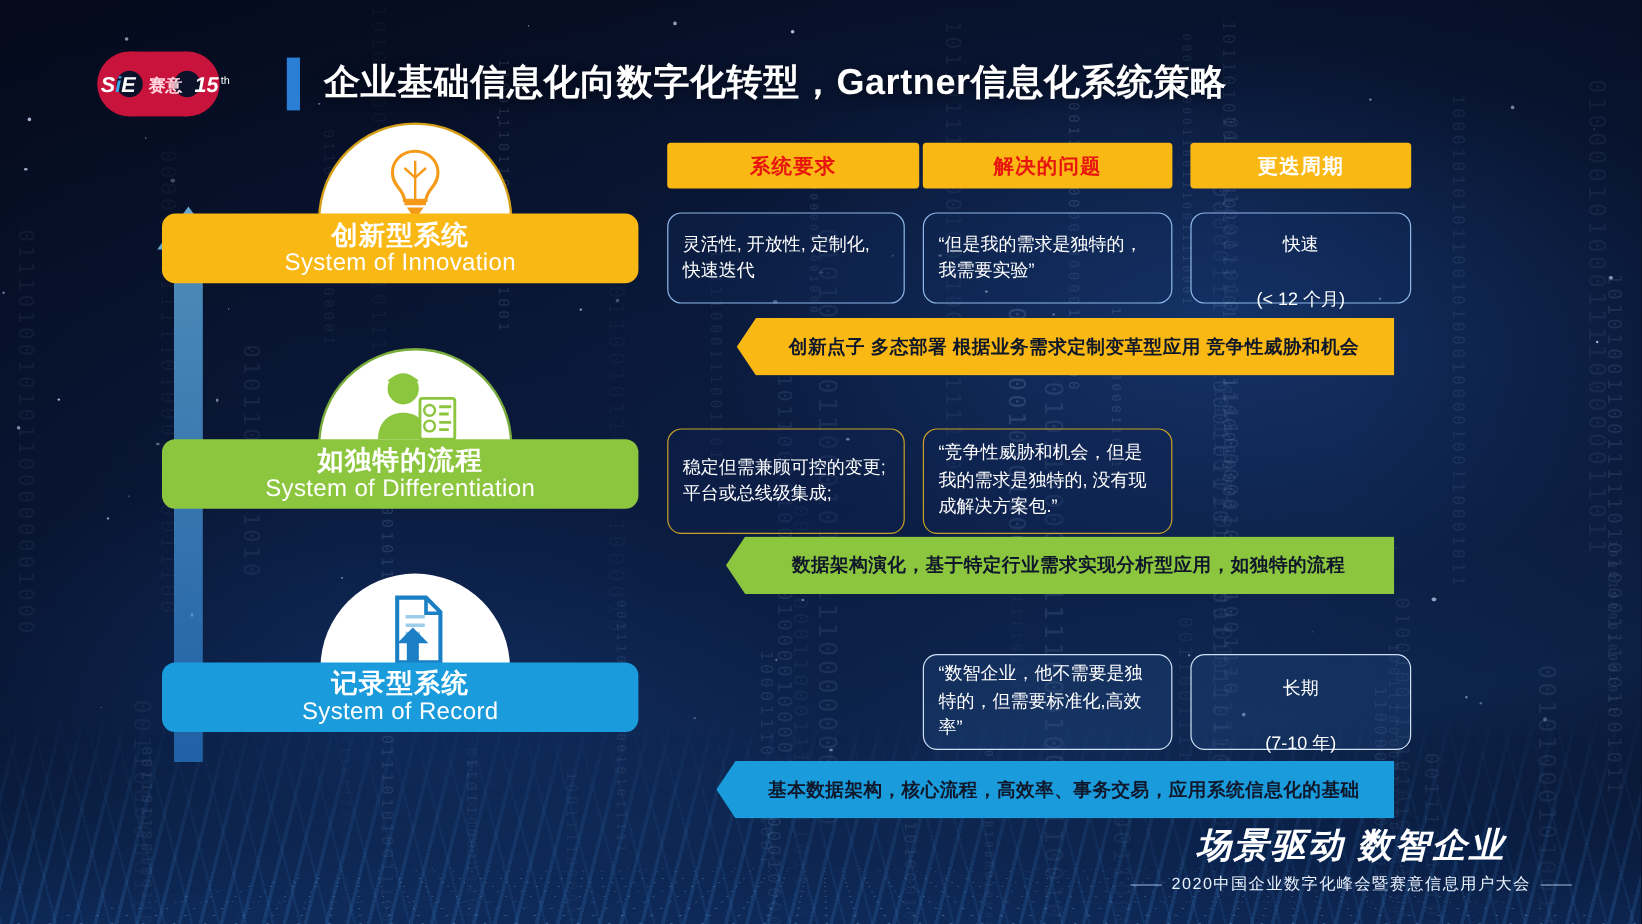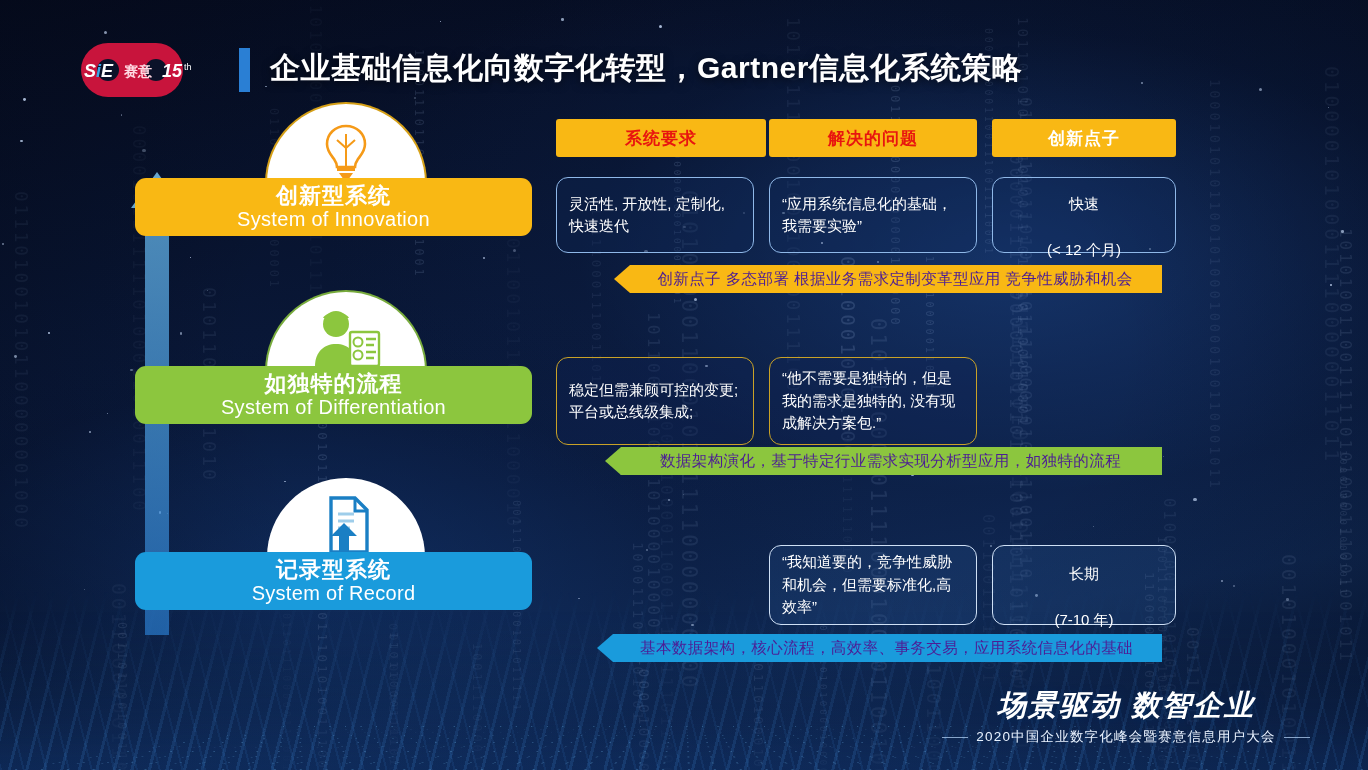--- a/index.html
+++ b/index.html
@@ -131,25 +131,26 @@
   .r2 { top:357px; height:88px; }
   .r3 { top:545px; height:80px; }
   .cA { left:556px; width:198px; }
   .cB { left:769px; width:208px; }
   .cC { left:992px; width:184px; }
 
   .redu { color:#ff1a14; text-decoration:underline; font-weight:bold; }
 
   
   .banner {
-    position:absolute; height:28px;
+    position:absolute; height:48px;
     display:flex; align-items:center; justify-content:center;
-    color:#4c1d95; font-size:15.5px; letter-spacing:.4px; white-space:nowrap;
+    color:#0f172a; font-size:15.5px; letter-spacing:.4px; white-space:nowrap;
     clip-path:polygon(16px 0, 100% 0, 100% 100%, 16px 100%, 0 50%);
     padding-left:14px;
+    font-weight:bold;
   }
   .b-orange { left:614px; top:265px; width:548px; background:#f9b814; }
   .b-green  { left:605px; top:447px; width:557px; background:#8cc63e; }
   .b-blue   { left:597px; top:634px; width:565px; background:#1a9bdc; }
 
   
   .brand { position:absolute; right:52px; bottom:24px; text-align:center; width:380px; }
   .brand-main {
     font-size:29px; font-weight:bold; color:#ffffff;
     font-style:italic; letter-spacing:2px; line-height:1.05;
@@ -354,35 +355,35 @@
     <span class="cn">如独特的流程</span>
     <span class="en">System of Differentiation</span>
   </div>
   <div class="tier tier-record">
     <span class="cn">记录型系统</span>
     <span class="en">System of Record</span>
   </div>
 
   <div class="colhead ch1">系统要求</div>
   <div class="colhead ch2">解决的问题</div>
-  <div class="colhead ch3">创新点子</div>
+  <div class="colhead ch3">更迭周期</div>
 
   <div class="cell c-blue r1 cA">灵活性, 开放性, 定制化, 快速迭代</div>
-  <div class="cell c-blue r1 cB">“应用系统信息化的基础，我需要实验”</div>
+  <div class="cell c-blue r1 cB">“但是我的需求是独特的，我需要实验”</div>
   <div class="cell c-blue r1 cC center">
     <span class="ln">快速</span>
     <span class="ln">(&lt; 12 个月)</span>
   </div>
   <div class="banner b-orange">创新点子 多态部署 根据业务需求定制变革型应用 竞争性威胁和机会</div>
 
   <div class="cell c-gold r2 cA">稳定但需兼顾可控的变更; 平台或总线级集成;</div>
-  <div class="cell c-gold r2 cB">“他不需要是独特的，但是我的需求是独特的, 没有现成解决方案包.”</div>
+  <div class="cell c-gold r2 cB">“竞争性威胁和机会，但是我的需求是独特的, 没有现成解决方案包.”</div>
   <div class="banner b-green">数据架构演化，基于特定行业需求实现分析型应用，如独特的流程</div>
 
-  <div class="cell c-pale r3 cB">“我知道要的，竞争性威胁和机会，但需要标准化,高效率”</div>
+  <div class="cell c-pale r3 cB">“数智企业，他不需要是独特的，但需要标准化,高效率”</div>
   <div class="cell c-pale r3 cC center">
     <span class="ln">长期</span>
     <span class="ln">(7-10 年)</span>
   </div>
   <div class="banner b-blue">基本数据架构，核心流程，高效率、事务交易，应用系统信息化的基础</div>
 
   <div class="brand">
     <div class="brand-main">场景驱动  数智企业</div>
     <div class="brand-sub">2020中国企业数字化峰会暨赛意信息用户大会</div>
   </div>

